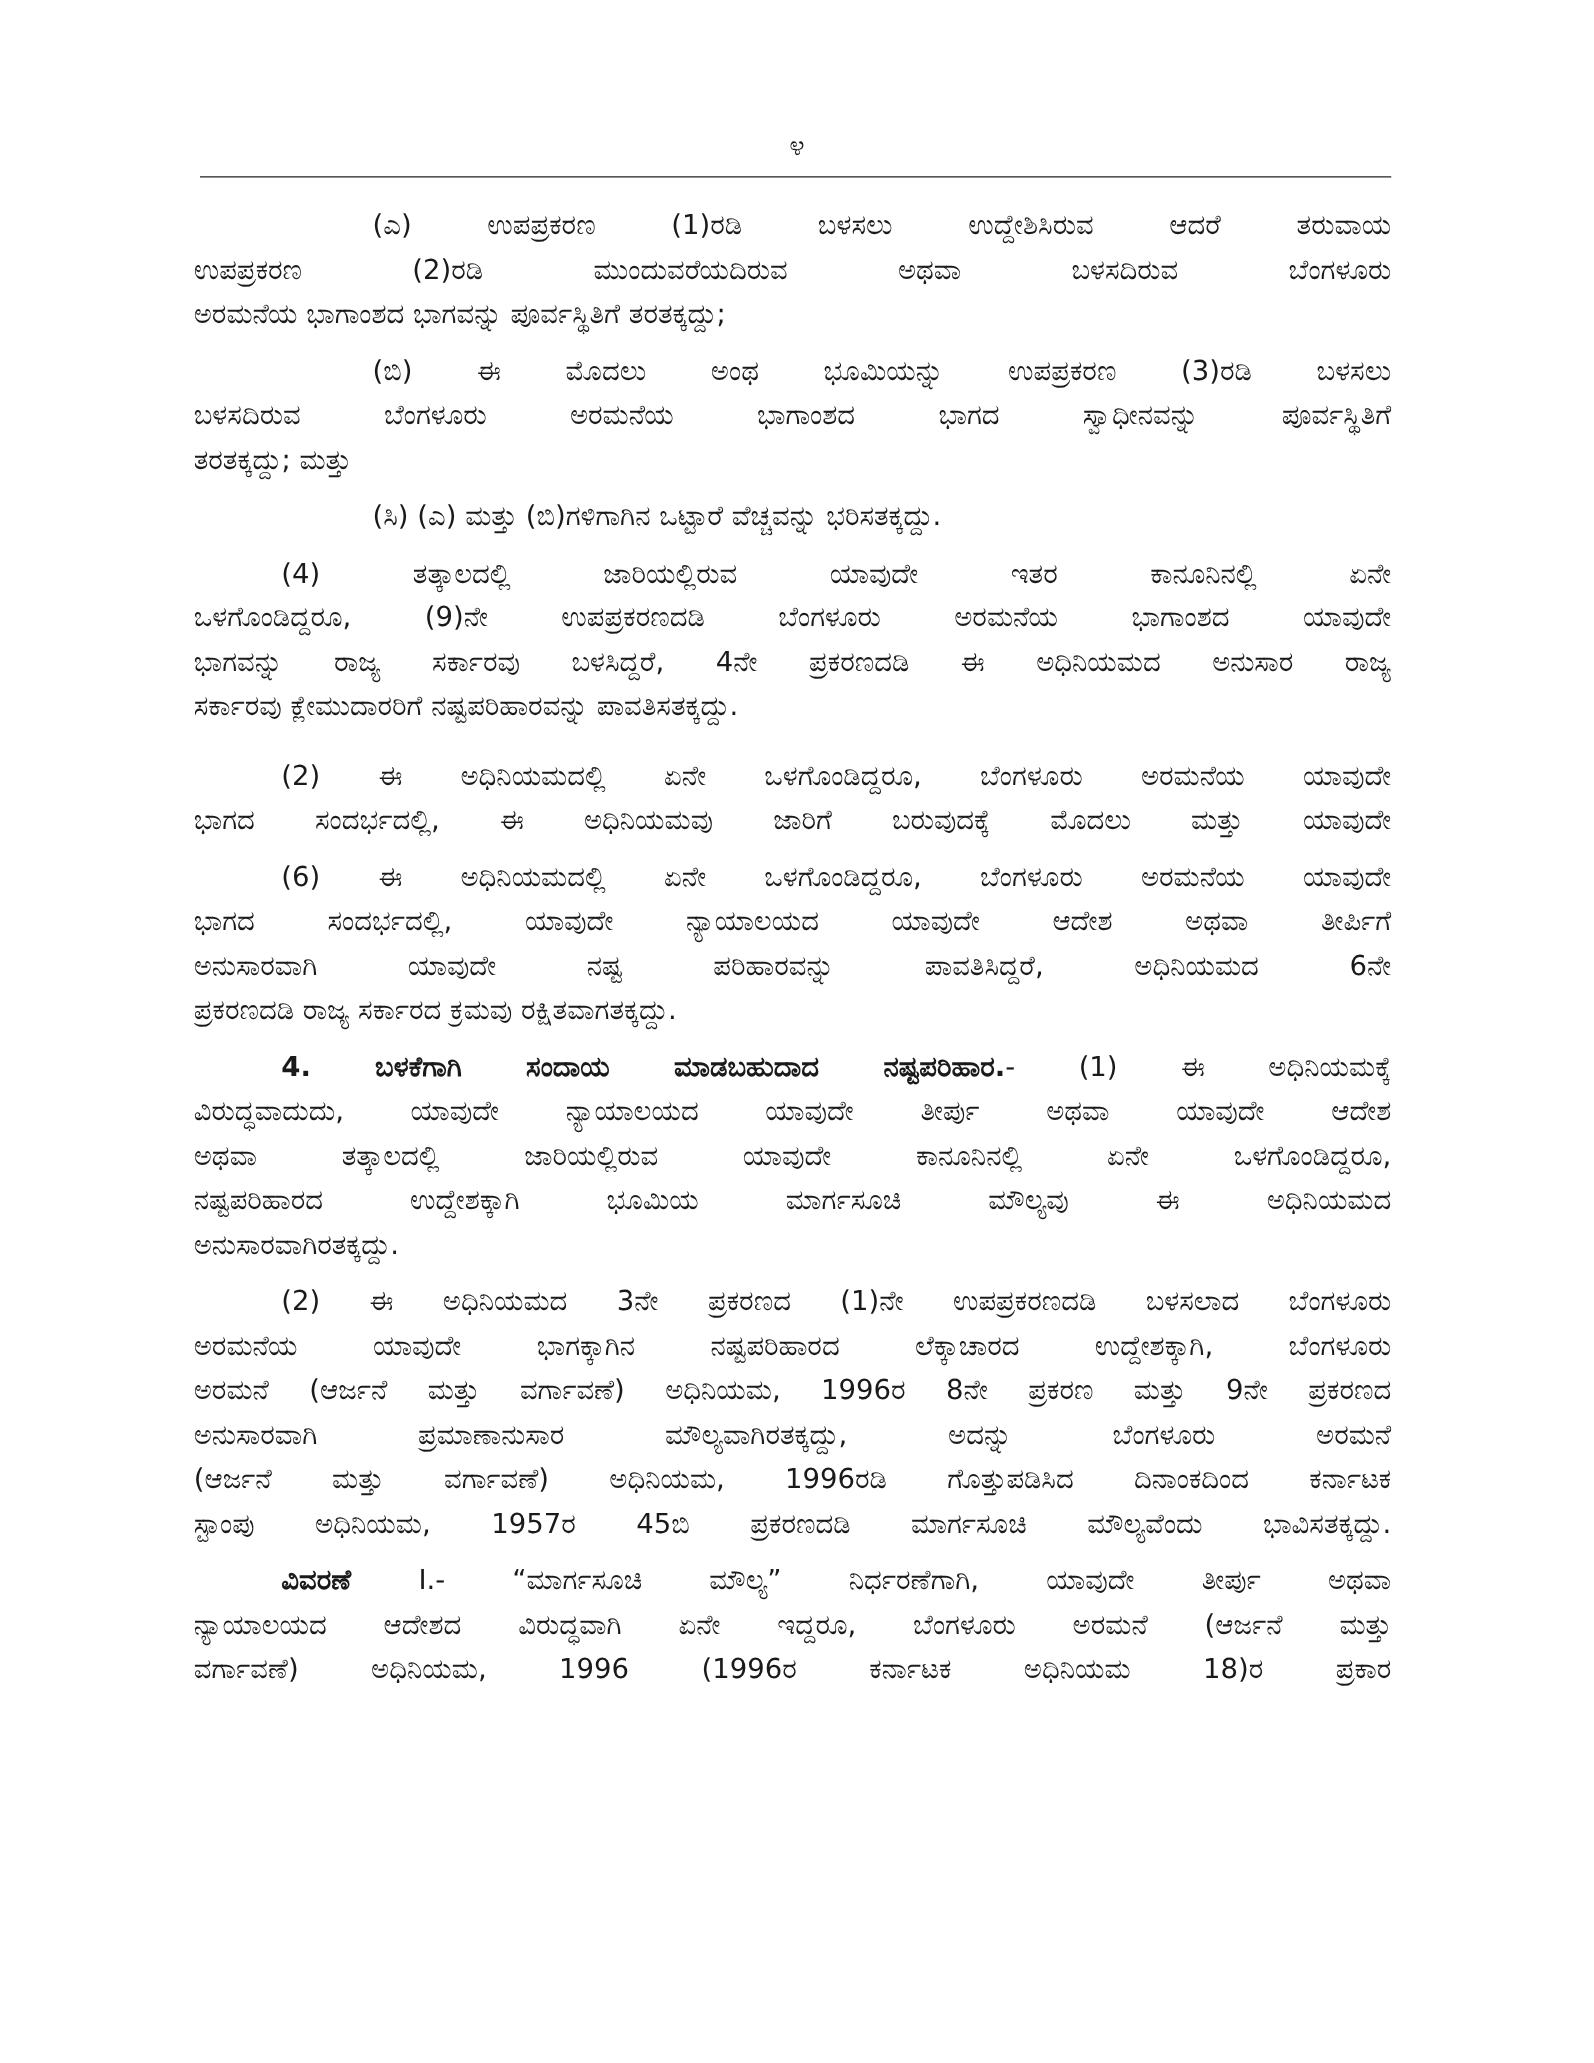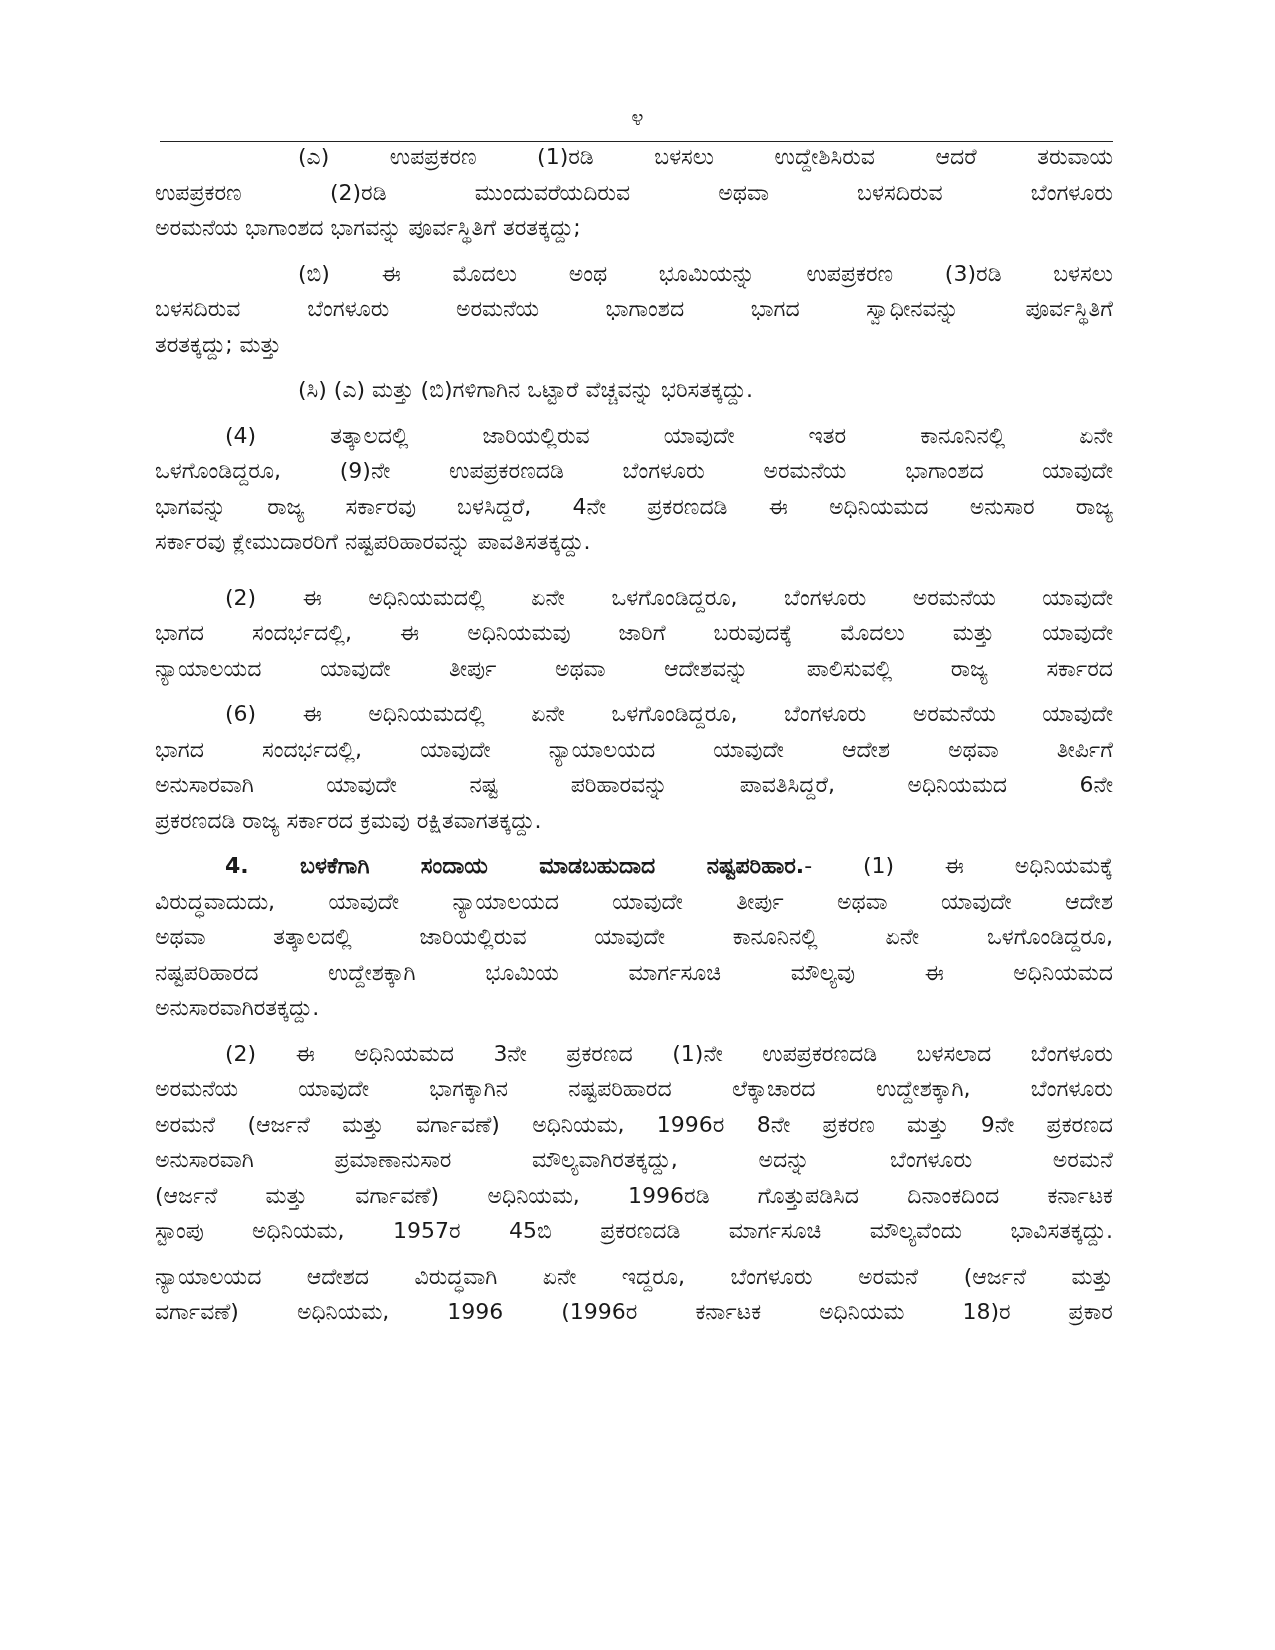--- a/index.html
+++ b/index.html
@@ -2,21 +2,21 @@
 <html><head>
 <meta charset="utf-8">
 <style>
   html, body { margin: 0; padding: 0; background: #ffffff; }
   body { width: 1275px; height: 1650px; position: relative; overflow: hidden;
          font-family: "DejaVu Sans", sans-serif; color: #1a1a1a; }
   .page-number { position: absolute; top: 104px; left: 0; width: 1275px; text-align: center;
                  font-size: 22px; line-height: 28px; }
   .header-rule { position: absolute; top: 141px; left: 160px; width: 953px; height: 0;
                  border-top: 1.5px solid #222; }
-  .body { position: absolute; top: 139px; left: 225px; width: 888px; }
+  .body { position: absolute; top: 163px; left: 225px; width: 888px; }
   .para { margin: 0 0 12px 0; font-size: 22px; line-height: 35.5px; text-align: justify;
           text-align-last: left; }
   .line { display: block; white-space: nowrap; overflow: hidden; text-align: justify;
           text-align-last: justify; }
   .line.last { text-align-last: left; }
   .bold { font-weight: bold; }
 </style>
 </head>
 <body>
 
@@ -44,21 +44,20 @@
   <div class="para" style="margin-left:-70px; margin-bottom:20px;">
     <span class="line" style="padding-left:70px;">(4) ತತ್ಕಾಲದಲ್ಲಿ ಜಾರಿಯಲ್ಲಿರುವ ಯಾವುದೇ ಇತರ ಕಾನೂನಿನಲ್ಲಿ ಏನೇ</span>
     <span class="line">ಒಳಗೊಂಡಿದ್ದರೂ, (9)ನೇ ಉಪಪ್ರಕರಣದಡಿ ಬೆಂಗಳೂರು ಅರಮನೆಯ ಭಾಗಾಂಶದ ಯಾವುದೇ</span>
     <span class="line">ಭಾಗವನ್ನು ರಾಜ್ಯ ಸರ್ಕಾರವು ಬಳಸಿದ್ದರೆ, 4ನೇ ಪ್ರಕರಣದಡಿ ಈ ಅಧಿನಿಯಮದ ಅನುಸಾರ ರಾಜ್ಯ</span>
     <span class="line last">ಸರ್ಕಾರವು ಕ್ಲೇಮುದಾರರಿಗೆ ನಷ್ಟಪರಿಹಾರವನ್ನು ಪಾವತಿಸತಕ್ಕದ್ದು.</span>
   </div>
 
   <div class="para" style="margin-left:-70px; margin-bottom:10px;">
     <span class="line" style="padding-left:70px;">(2) ಈ ಅಧಿನಿಯಮದಲ್ಲಿ ಏನೇ ಒಳಗೊಂಡಿದ್ದರೂ, ಬೆಂಗಳೂರು ಅರಮನೆಯ ಯಾವುದೇ</span>
     <span class="line">ಭಾಗದ ಸಂದರ್ಭದಲ್ಲಿ, ಈ ಅಧಿನಿಯಮವು ಜಾರಿಗೆ ಬರುವುದಕ್ಕೆ ಮೊದಲು ಮತ್ತು ಯಾವುದೇ</span>
-    <span class="line">ನ್ಯಾಯಾಲಯದ ಯಾವುದೇ ತೀರ್ಪು ಅಥವಾ ಆದೇಶವನ್ನು ಪಾಲಿಸುವಲ್ಲಿ ರಾಜ್ಯ ಸರ್ಕಾರದ</span>
   </div>
 
   <div class="para" style="margin-left:-70px; margin-bottom:10px;">
     <span class="line" style="padding-left:70px;">(6) ಈ ಅಧಿನಿಯಮದಲ್ಲಿ ಏನೇ ಒಳಗೊಂಡಿದ್ದರೂ, ಬೆಂಗಳೂರು ಅರಮನೆಯ ಯಾವುದೇ</span>
     <span class="line">ಭಾಗದ ಸಂದರ್ಭದಲ್ಲಿ, ಯಾವುದೇ ನ್ಯಾಯಾಲಯದ ಯಾವುದೇ ಆದೇಶ ಅಥವಾ ತೀರ್ಪಿಗೆ</span>
     <span class="line">ಅನುಸಾರವಾಗಿ ಯಾವುದೇ ನಷ್ಟ ಪರಿಹಾರವನ್ನು ಪಾವತಿಸಿದ್ದರೆ, ಅಧಿನಿಯಮದ 6ನೇ</span>
     <span class="line last">ಪ್ರಕರಣದಡಿ ರಾಜ್ಯ ಸರ್ಕಾರದ ಕ್ರಮವು ರಕ್ಷಿತವಾಗತಕ್ಕದ್ದು.</span>
   </div>
 
   <div class="para" style="margin-left:-70px; margin-bottom:10px;">
@@ -72,17 +71,18 @@
   <div class="para" style="margin-left:-70px; margin-bottom:10px;">
     <span class="line" style="padding-left:70px;">(2) ಈ ಅಧಿನಿಯಮದ 3ನೇ ಪ್ರಕರಣದ (1)ನೇ ಉಪಪ್ರಕರಣದಡಿ ಬಳಸಲಾದ ಬೆಂಗಳೂರು</span>
     <span class="line">ಅರಮನೆಯ ಯಾವುದೇ ಭಾಗಕ್ಕಾಗಿನ ನಷ್ಟಪರಿಹಾರದ ಲೆಕ್ಕಾಚಾರದ ಉದ್ದೇಶಕ್ಕಾಗಿ, ಬೆಂಗಳೂರು</span>
     <span class="line">ಅರಮನೆ (ಆರ್ಜನೆ ಮತ್ತು ವರ್ಗಾವಣೆ) ಅಧಿನಿಯಮ, 1996ರ 8ನೇ ಪ್ರಕರಣ ಮತ್ತು 9ನೇ ಪ್ರಕರಣದ</span>
     <span class="line">ಅನುಸಾರವಾಗಿ ಪ್ರಮಾಣಾನುಸಾರ ಮೌಲ್ಯವಾಗಿರತಕ್ಕದ್ದು, ಅದನ್ನು ಬೆಂಗಳೂರು ಅರಮನೆ</span>
     <span class="line">(ಆರ್ಜನೆ ಮತ್ತು ವರ್ಗಾವಣೆ) ಅಧಿನಿಯಮ, 1996ರಡಿ ಗೊತ್ತುಪಡಿಸಿದ ದಿನಾಂಕದಿಂದ ಕರ್ನಾಟಕ</span>
     <span class="line">ಸ್ಟಾಂಪು ಅಧಿನಿಯಮ, 1957ರ 45ಬಿ ಪ್ರಕರಣದಡಿ ಮಾರ್ಗಸೂಚಿ ಮೌಲ್ಯವೆಂದು ಭಾವಿಸತಕ್ಕದ್ದು.</span>
   </div>
 
   <div class="para" style="margin-left:-70px; margin-bottom:10px;">
+    <span class="line" style="padding-left:70px;"><span class="bold">ವಿವರಣೆ</span><span> I.- “ಮಾರ್ಗಸೂಚಿ ಮೌಲ್ಯ” ನಿರ್ಧರಣೆಗಾಗಿ, ಯಾವುದೇ ತೀರ್ಪು ಅಥವಾ</span></span>
     <span class="line">ನ್ಯಾಯಾಲಯದ ಆದೇಶದ ವಿರುದ್ಧವಾಗಿ ಏನೇ ಇದ್ದರೂ, ಬೆಂಗಳೂರು ಅರಮನೆ (ಆರ್ಜನೆ ಮತ್ತು</span>
     <span class="line">ವರ್ಗಾವಣೆ) ಅಧಿನಿಯಮ, 1996 (1996ರ ಕರ್ನಾಟಕ ಅಧಿನಿಯಮ 18)ರ ಪ್ರಕಾರ</span>
   </div>
 
 </div>
 
 </body></html>

